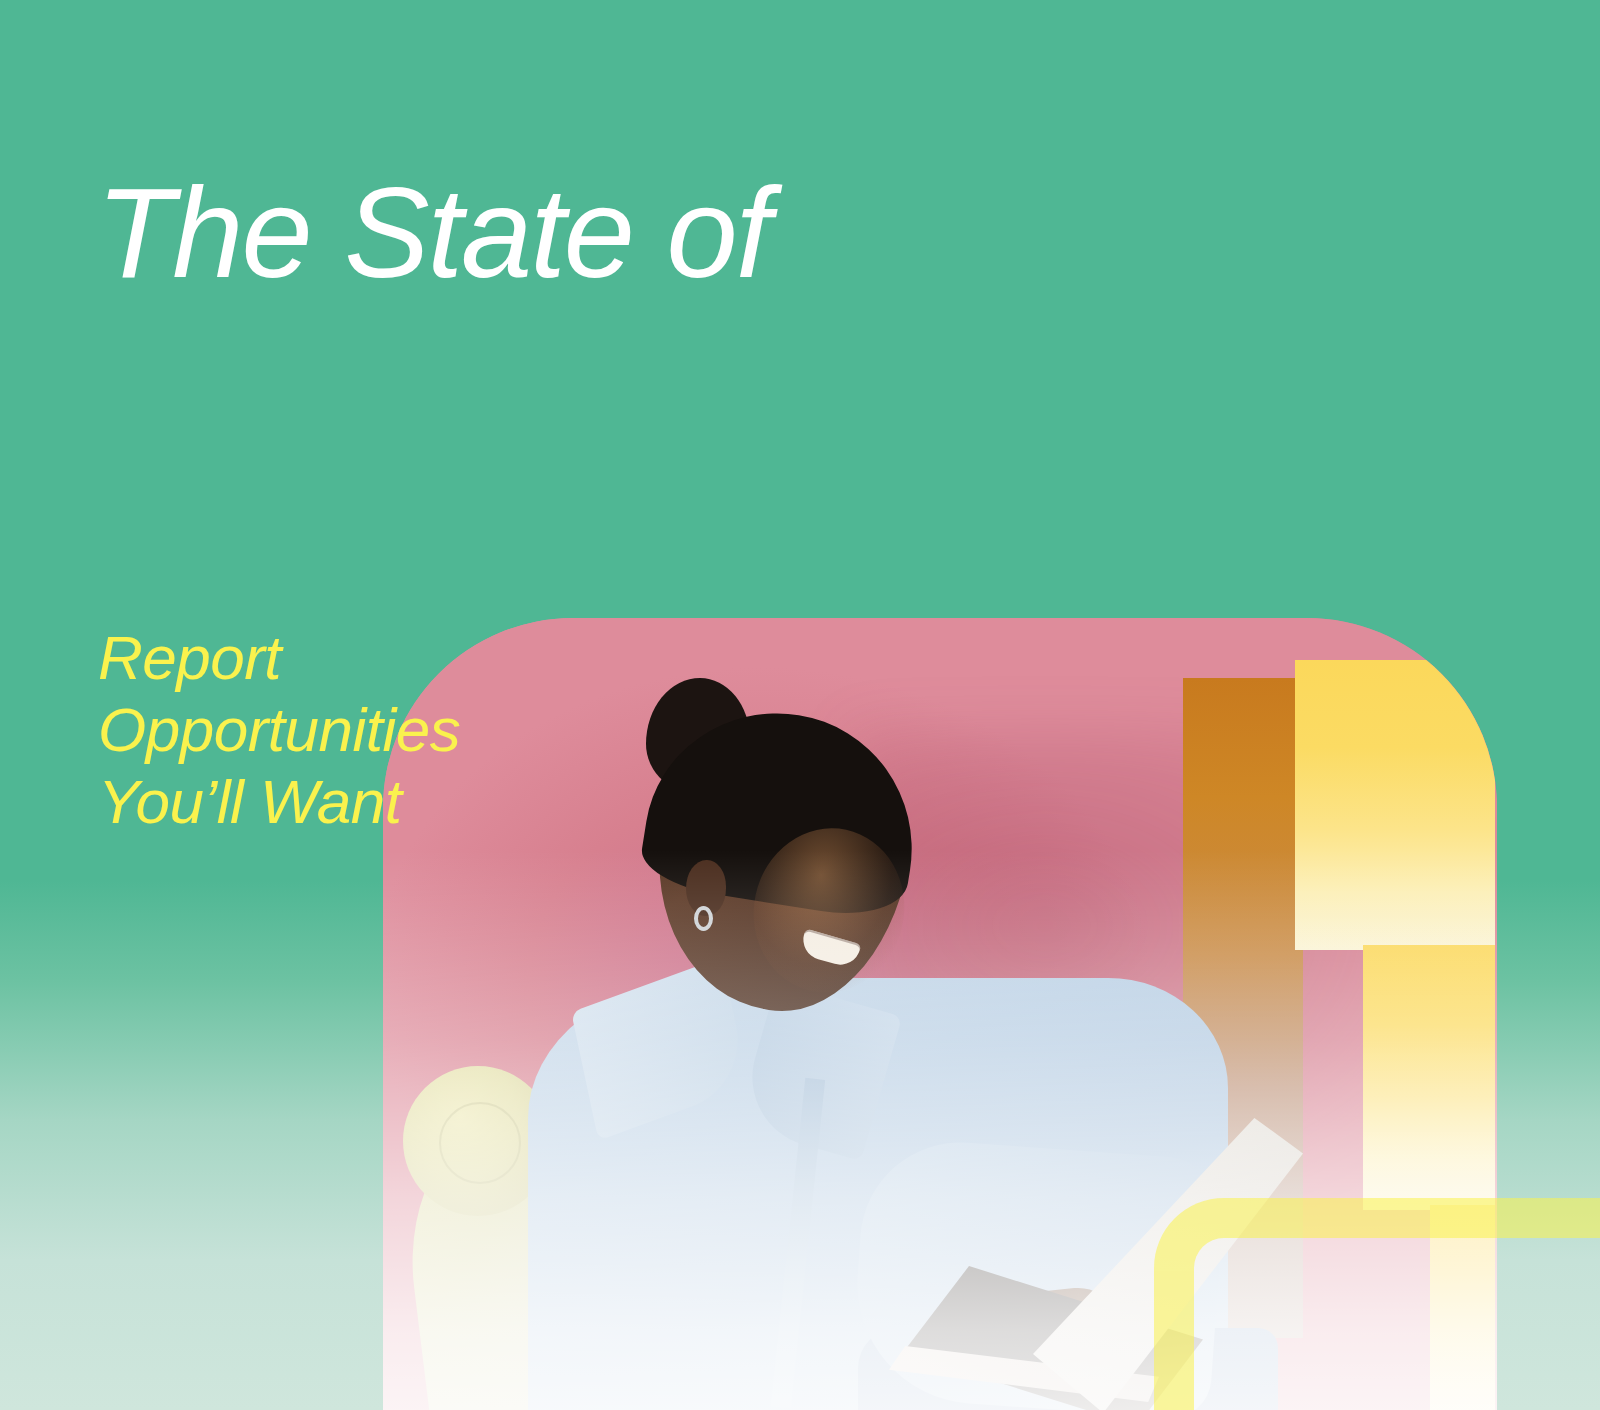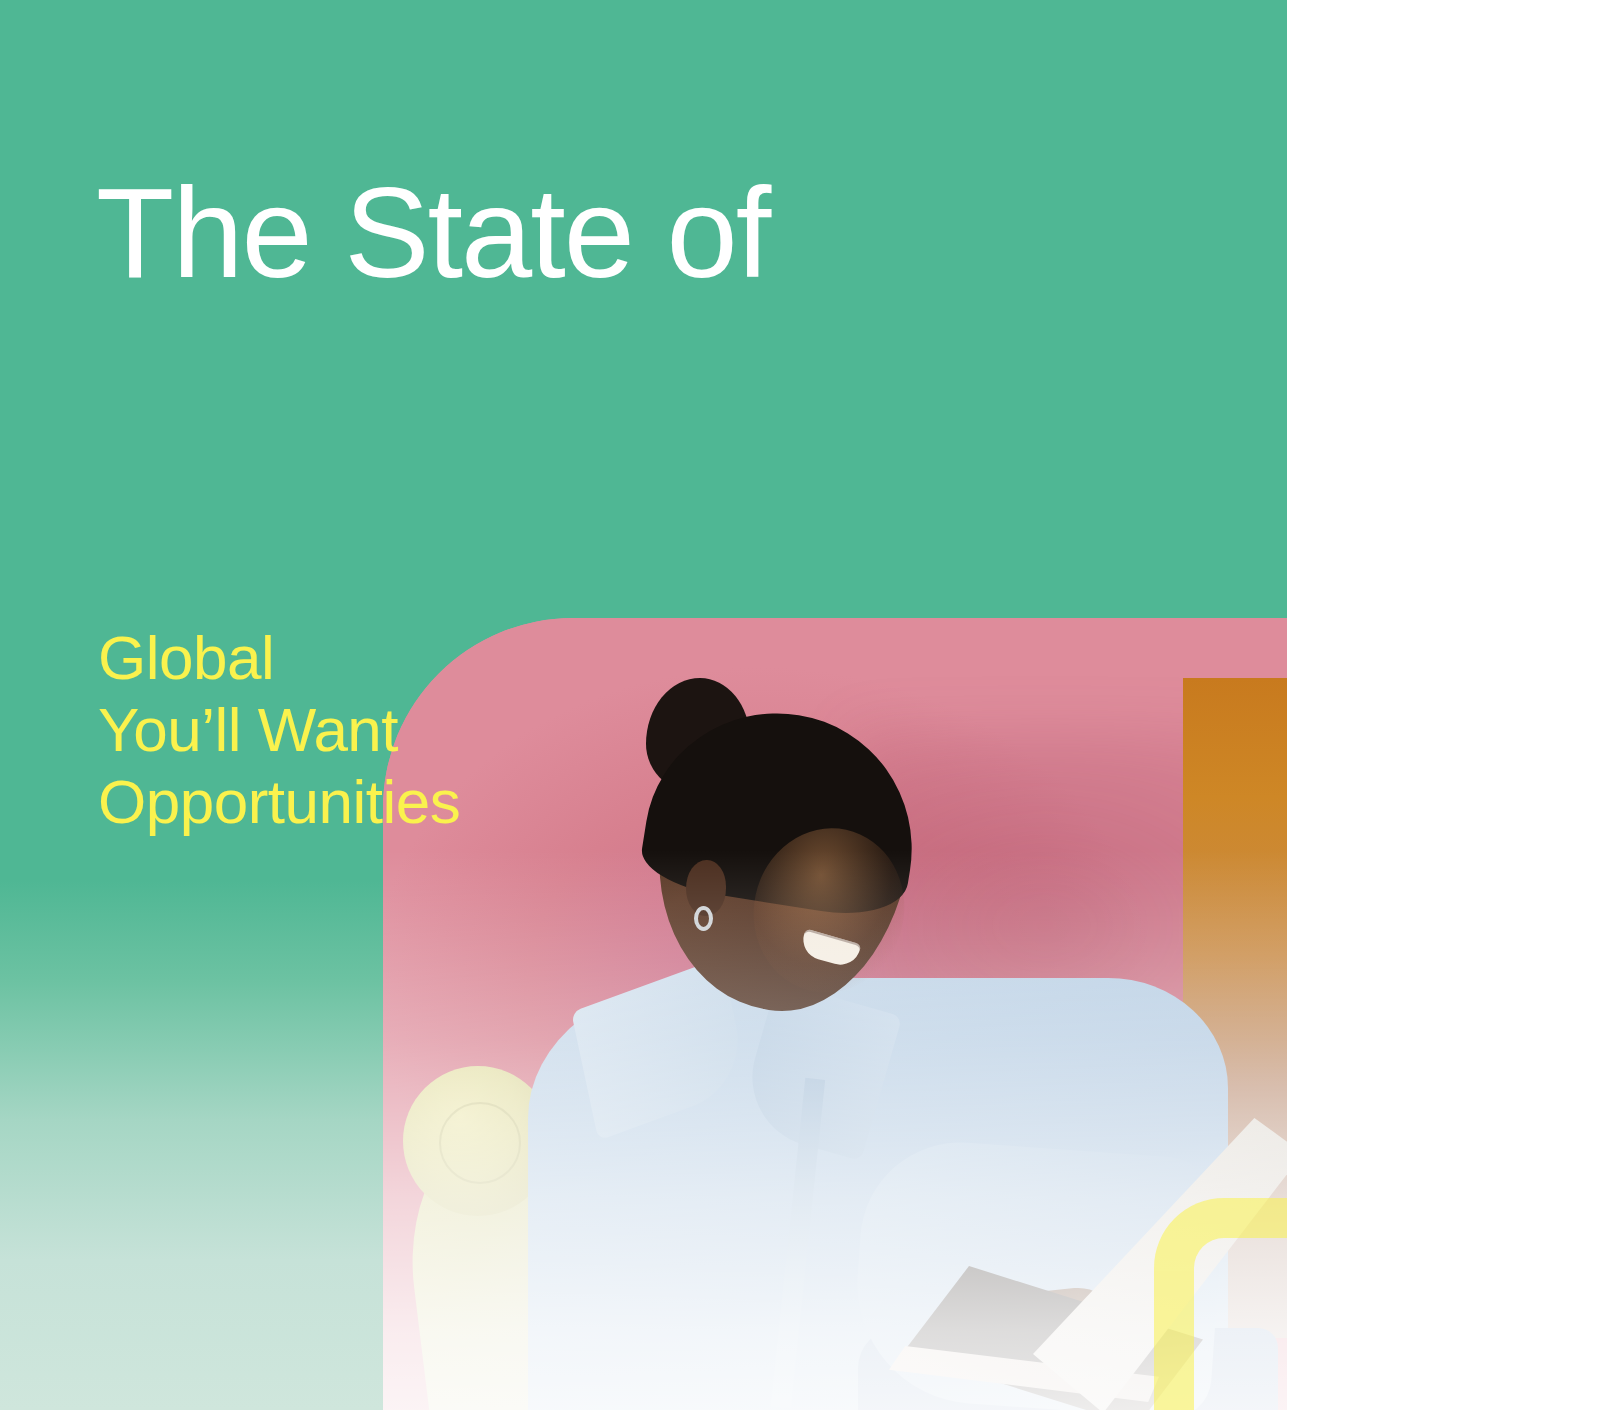--- a/index.html
+++ b/index.html
@@ -5,25 +5,26 @@
 <style>
   html, body {
     margin: 0;
     padding: 0;
     background: #ffffff;
   }
   * { box-sizing: border-box; }
 
   .cover {
     position: relative;
-    width: 1287px;
+    width: 1600px;
     height: 1410px;
     overflow: hidden;
     font-family: "Liberation Sans", "DejaVu Sans", sans-serif;
     background: #3b82f6;
+    font-style: italic;
   }
 
   
   .bg {
     position: absolute;
     inset: 0;
     background:
       linear-gradient(
         to bottom,
         #4FB794 0px,
@@ -320,18 +321,18 @@
     </div>
   </div>
 
   <div class="frame"></div>
 
   <h1 class="headline">
     <span class="line">The State of</span>
   </h1>
 
   <div class="subhead">
-    <span class="line">Global</span>
+    <span class="line">Report</span>
+    <span class="line">Opportunities</span>
     <span class="line">You’ll Want</span>
-    <span class="line">Opportunities</span>
   </div>
 
 </div>
 
 </body></html>

